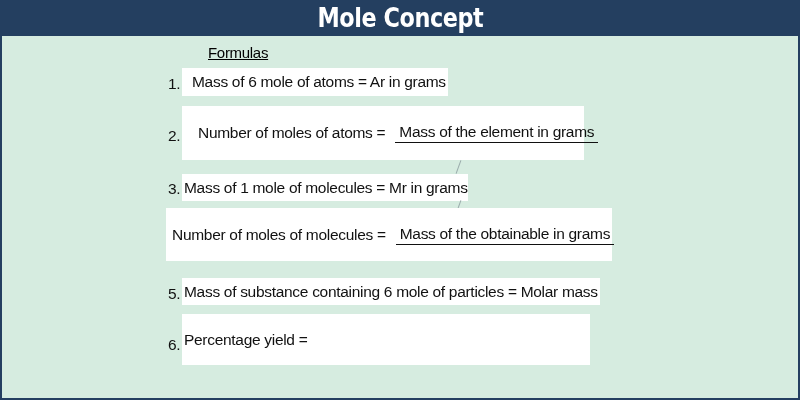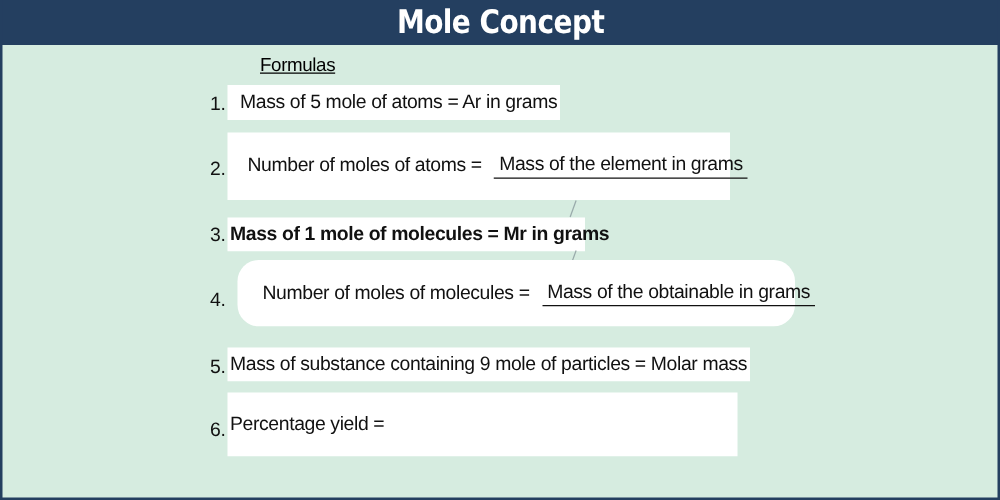--- a/index.html
+++ b/index.html
@@ -59,49 +59,49 @@
 <body>
 
 <div class="header">
   <span>Mole Concept</span>
 </div>
 
 <div class="subtitle">Formulas</div>
 
 <div class="num" style="left:168px; top:75px;">1.</div>
 <div class="box" style="left:182px; top:68px; width:266px; height:28px; padding-left:10px; box-sizing:border-box;">
-  <span>Mass of 5 mole of atoms = Ar in grams</span>
+  <span>Mass of 6 mole of atoms = Ar in grams</span>
 </div>
 
 <div class="num" style="left:168px; top:127px;">2.</div>
 <div class="box" style="left:182px; top:106px; width:402px; height:54px; padding-left:16px; box-sizing:border-box;">
   <span>Number of moles of atoms =</span>
   <span class="frac">
     <span class="top">Mass of the element in grams</span>
   </span>
 </div>
 
 <div class="num" style="left:168px; top:180px;">3.</div>
-<div class="box" style="left:182px; top:174px; width:286px; height:27px; padding-left:2px; box-sizing:border-box;font-weight:bold;">
+<div class="box" style="left:182px; top:174px; width:286px; height:27px; padding-left:2px; box-sizing:border-box;">
   <span>Mass of 1 mole of molecules = Mr in grams</span>
 </div>
 <div class="slash" style="left:458px; top:160px;"></div>
 <div class="slash" style="left:458px; top:200px;"></div>
 
 <div class="num" style="left:168px; top:232px;">4.</div>
-<div class="box" style="left:190px; top:208px; width:446px; height:53px; padding-left:20px; box-sizing:border-box;border-radius:17px;">
+<div class="box" style="left:166px; top:208px; width:446px; height:53px; padding-left:6px; box-sizing:border-box;">
   <span>Number of moles of molecules =</span>
   <span class="frac">
     <span class="top">Mass of the obtainable in grams</span>
   </span>
 </div>
 
 <div class="num" style="left:168px; top:285px;">5.</div>
 <div class="box" style="left:182px; top:278px; width:418px; height:27px; padding-left:2px; box-sizing:border-box;">
-  <span>Mass of substance containing 9 mole of particles = Molar mass</span>
+  <span>Mass of substance containing 6 mole of particles = Molar mass</span>
 </div>
 
 <div class="num" style="left:168px; top:336px;">6.</div>
 <div class="box" style="left:182px; top:314px; width:408px; height:51px; padding-left:2px; box-sizing:border-box;">
   <span>Percentage yield =</span>
 </div>
 
 <div class="frame"></div>
 
 </body></html>

